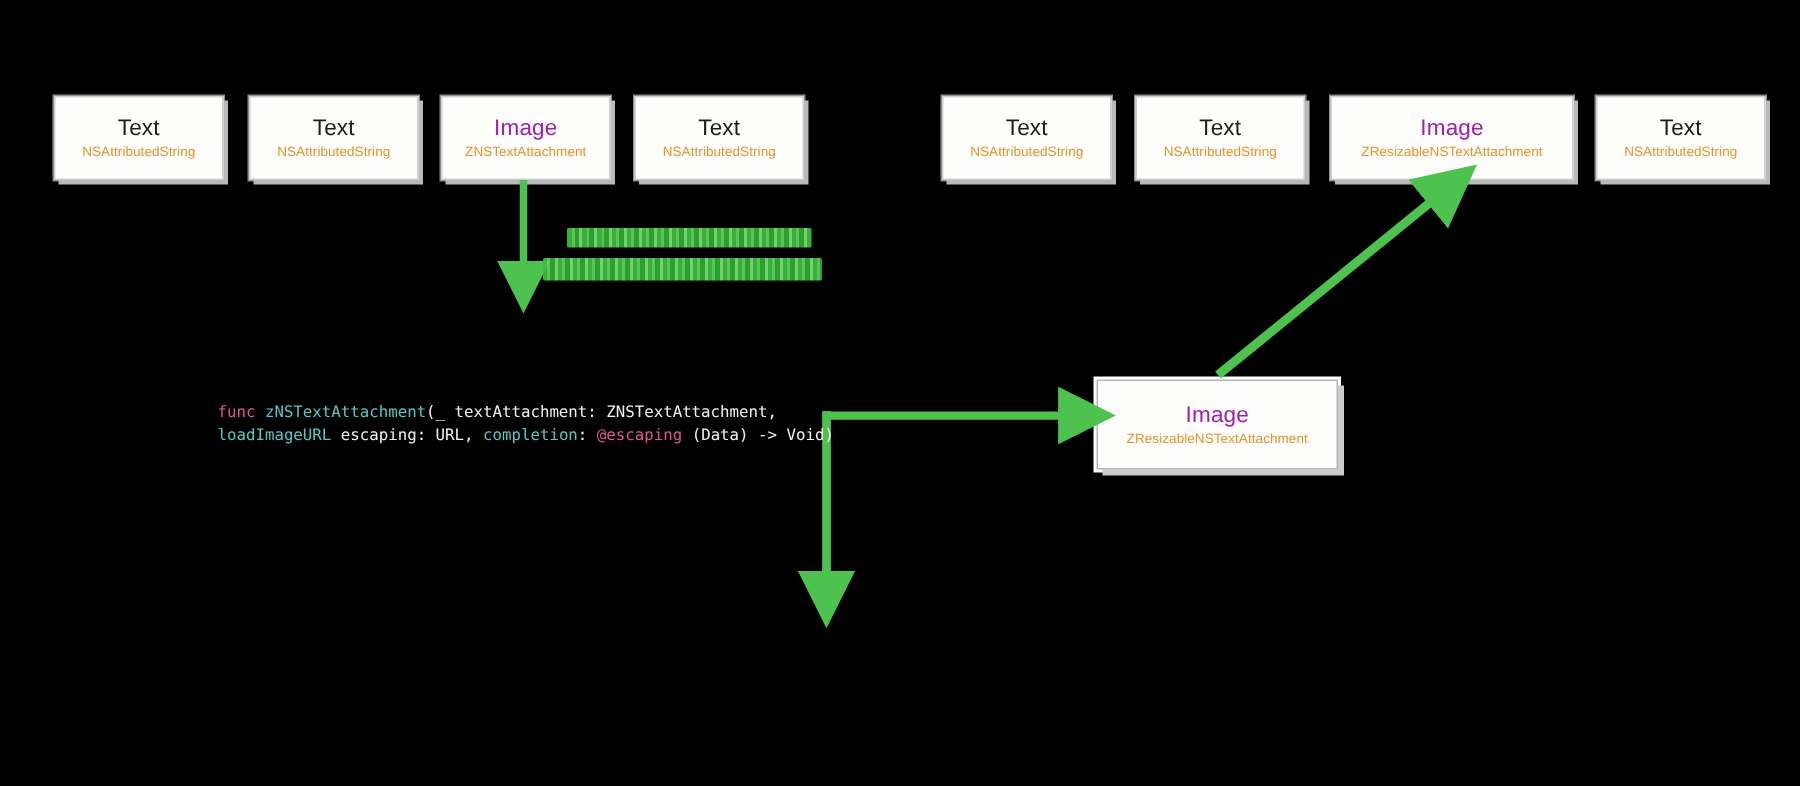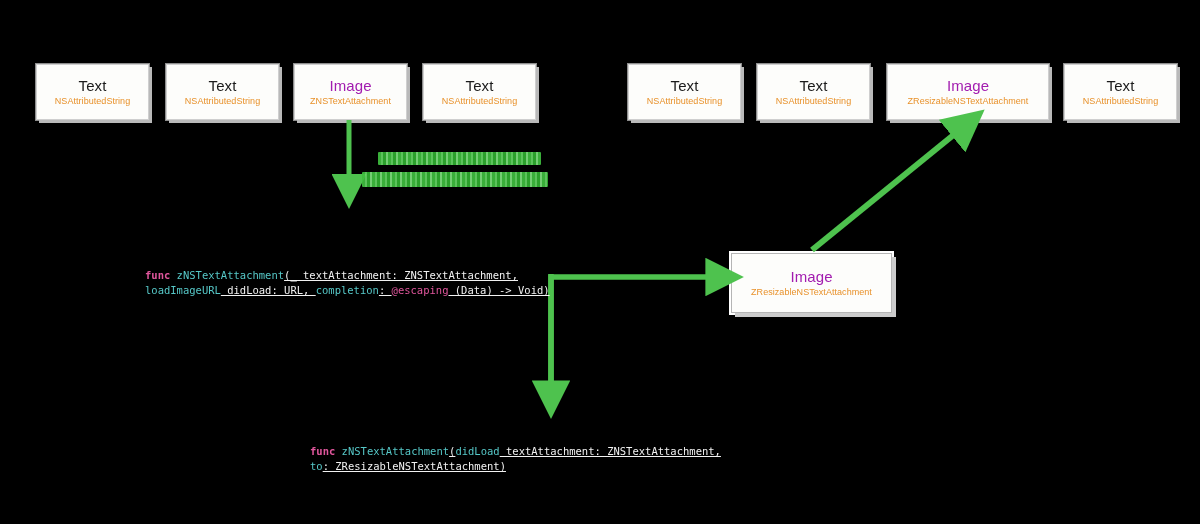--- a/index.html
+++ b/index.html
@@ -59,24 +59,24 @@
 
   
   .code {
     position: absolute;
     font-family: "DejaVu Sans Mono", "Liberation Mono", monospace;
     font-size: 10.5px;
     line-height: 15px;
     white-space: pre;
     color: #e9e9e9;
   }
-  .kw    { color: #e0569c; font-weight: bold; }
+  .kw    { color: #e0569c; font-weight: normal; }
   .fn    { color: #56c8c8; }
   .lbl   { color: #56c8c8; }
-  .plain { color: #f2f2f2; text-decoration: underline; }
+  .plain { color: #f2f2f2; }
   .attr  { color: #e0569c; }
 
   
   .arrow-layer {
     position: absolute;
     left: 0; top: 0;
     width: 1200px;
     height: 524px;
     pointer-events: none;
   }
@@ -168,18 +168,16 @@
 
     <g>
       <line x1="812" y1="250" x2="967" y2="124" stroke="#4ec24e" stroke-width="6" marker-end="url(#ah)"></line>
     </g>
   </svg>
 
   <div class="blob b-noise" style="left:378px; top:152px; width:163px; height:13px;"></div>
   <div class="blob b-noise" style="left:362px; top:172px; width:186px; height:15px;"></div>
 
   <div class="code" style="left:145px; top:268px;"><span class="kw">func </span><span class="fn">zNSTextAttachment</span><span class="plain">(_ textAttachment: ZNSTextAttachment,</span>
-<span class="lbl">loadImageURL</span><span class="plain"> didLoad: URL, </span><span class="lbl">completion</span><span class="plain">: </span><span class="attr">@escaping</span><span class="plain"> (Data) -&gt; Void)</span></div>
+<span class="lbl">loadImageURL</span><span class="plain"> escaping: URL, </span><span class="lbl">completion</span><span class="plain">: </span><span class="attr">@escaping</span><span class="plain"> (Data) -&gt; Void)</span></div>
 
-  <div class="code" style="left:310px; top:444px;"><span class="kw">func </span><span class="fn">zNSTextAttachment</span><span class="plain">(</span><span class="lbl">didLoad</span><span class="plain"> textAttachment: ZNSTextAttachment,</span>
-<span class="lbl">to</span><span class="plain">: ZResizableNSTextAttachment)</span></div>
 
 </div>
 
 </body></html>

